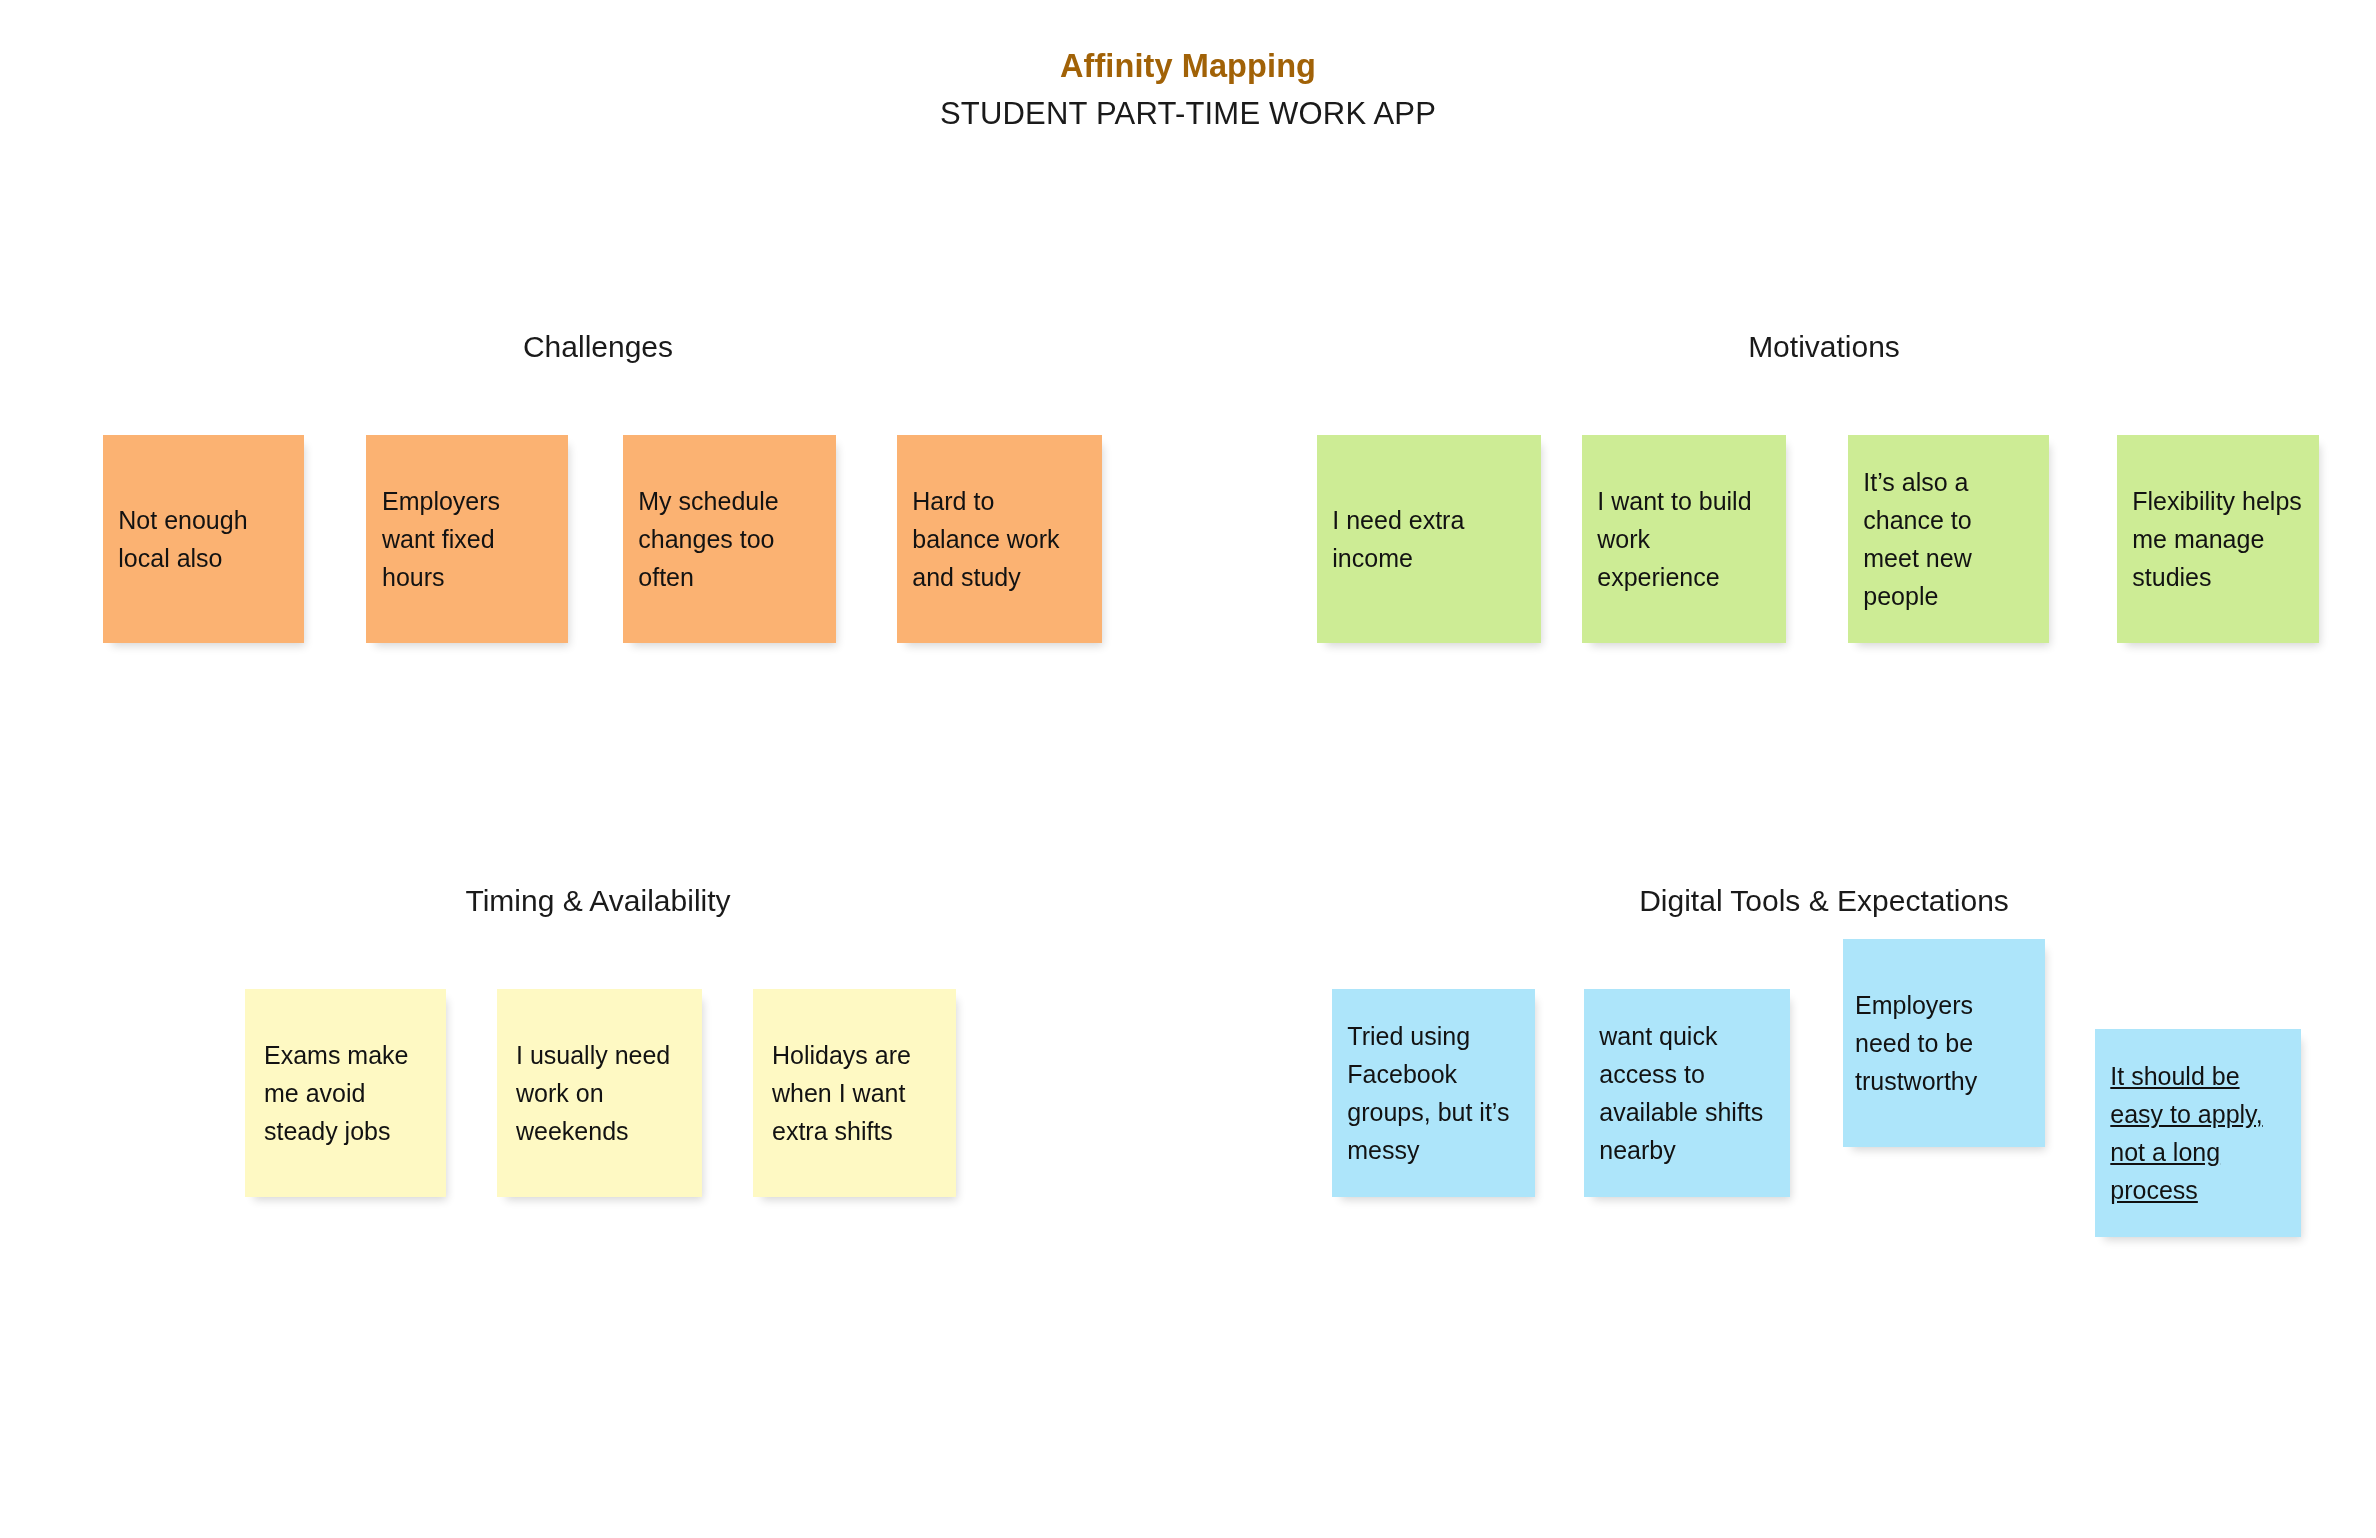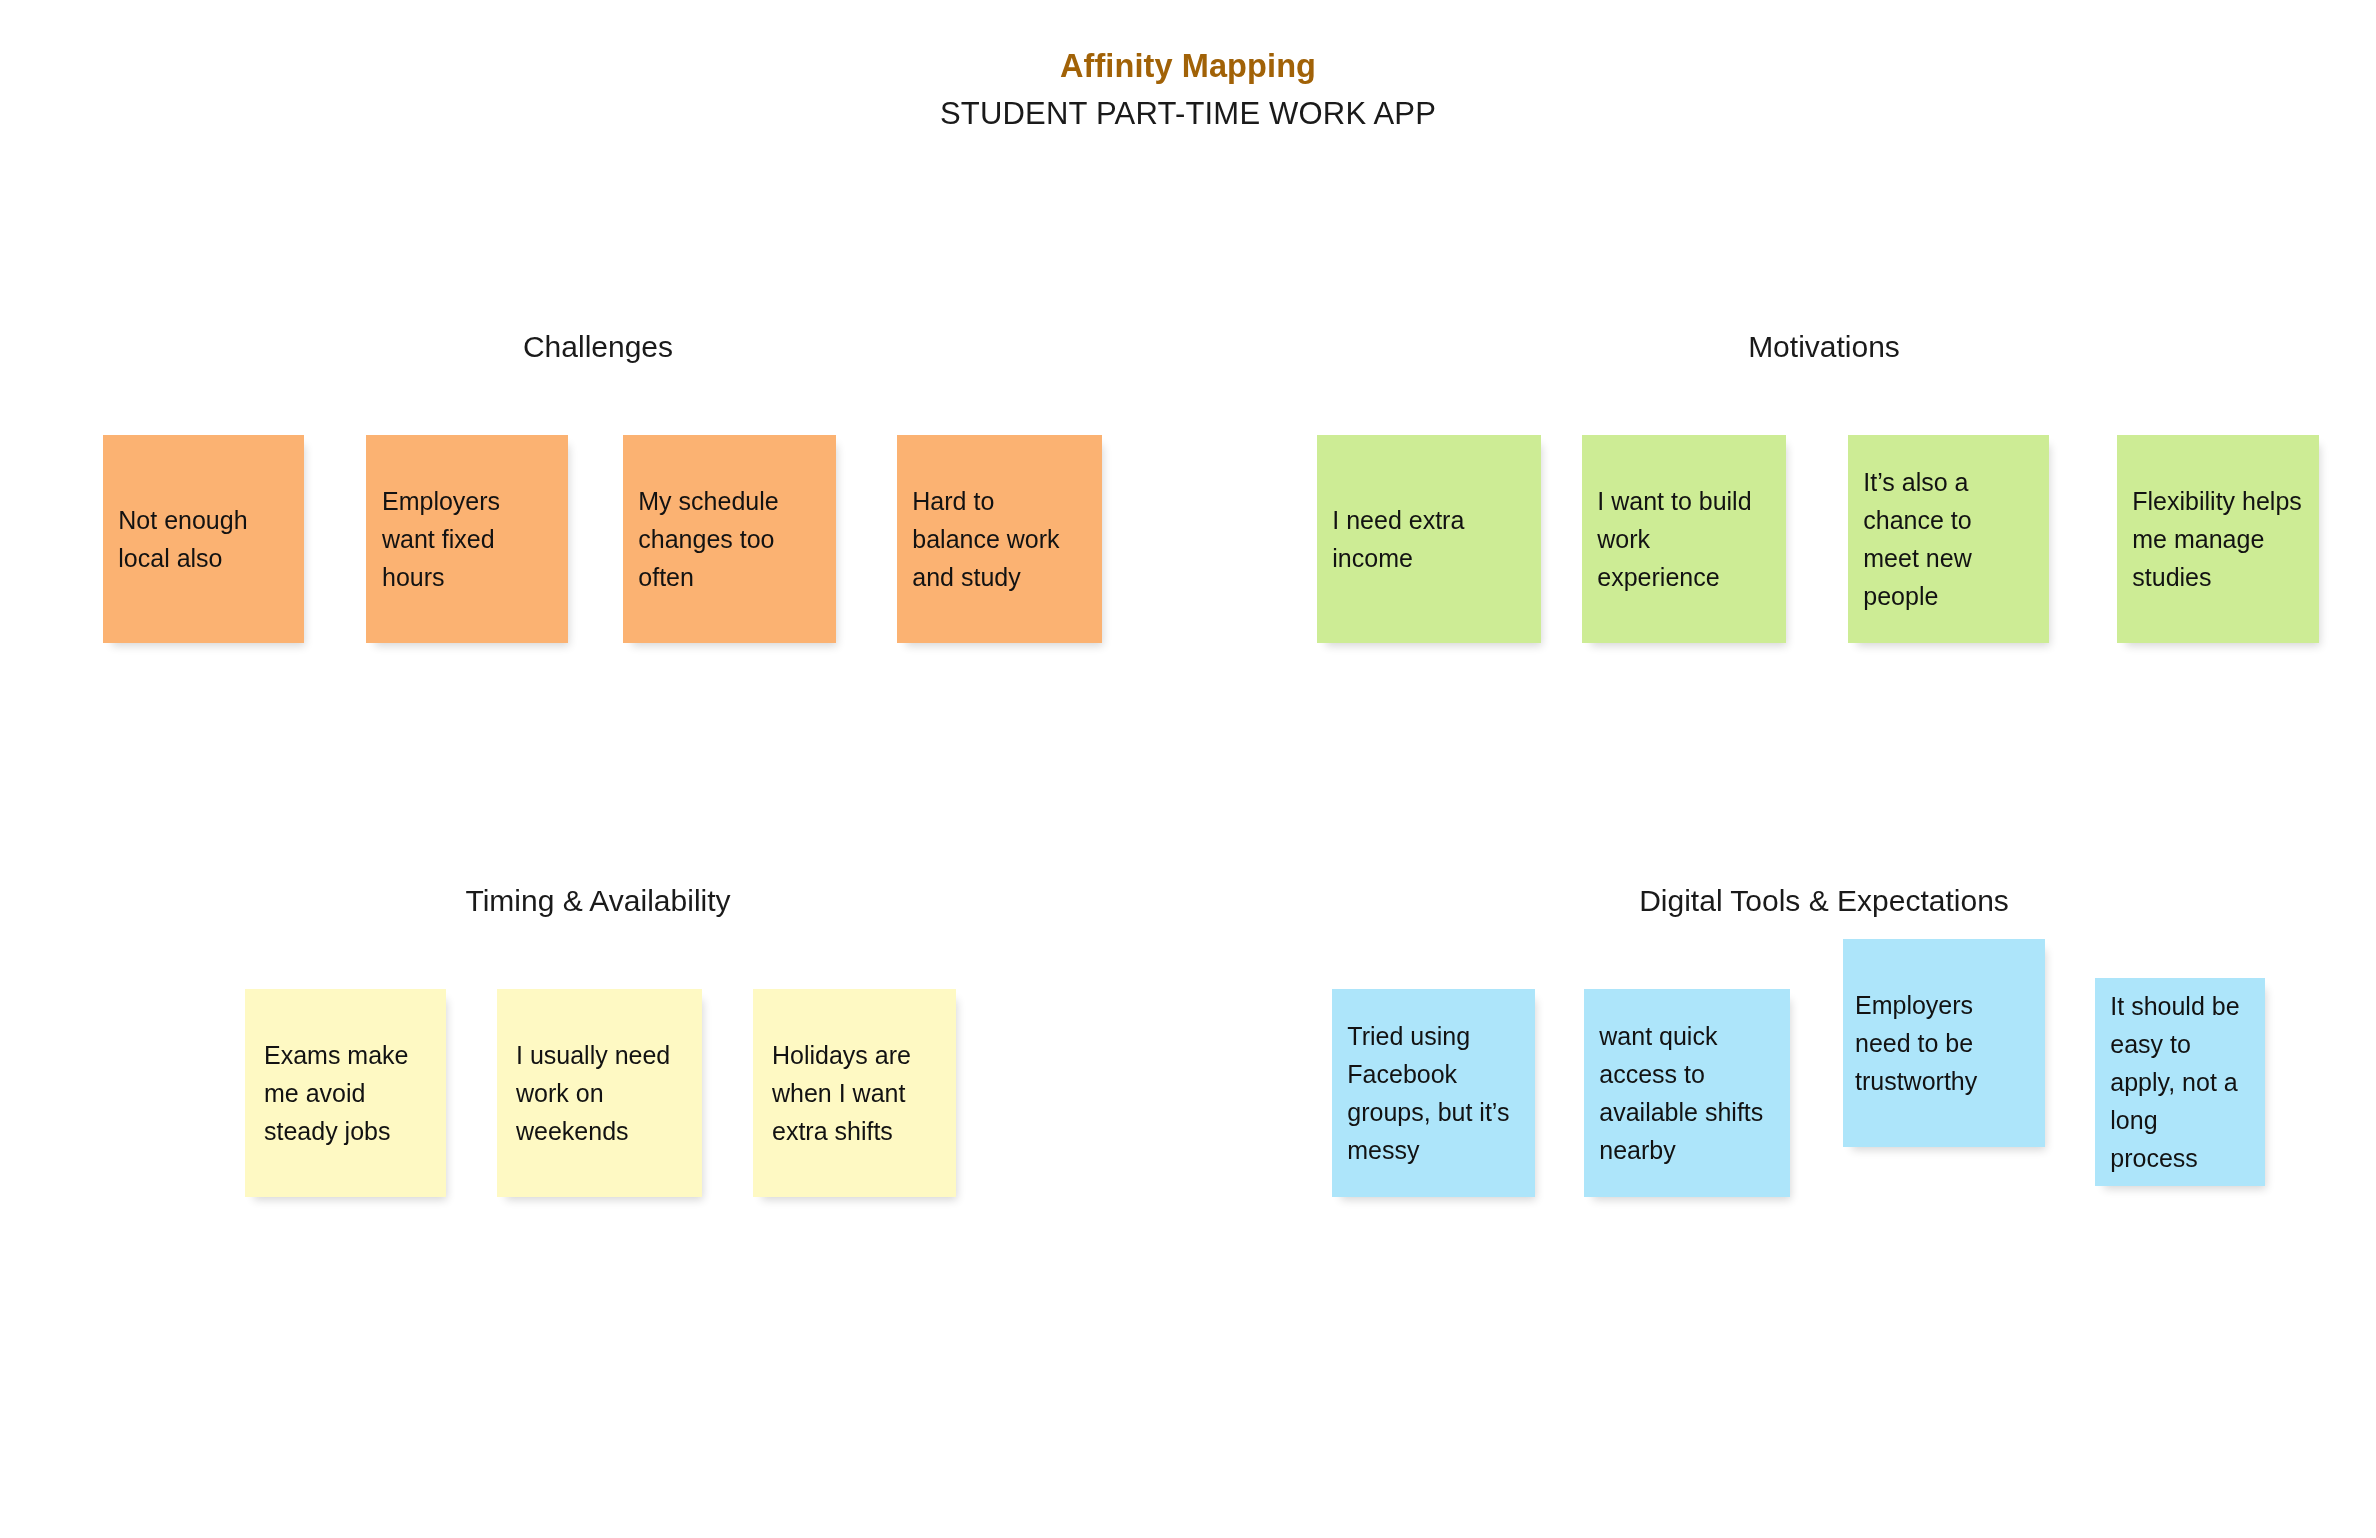--- a/index.html
+++ b/index.html
@@ -133,18 +133,18 @@
 
   <div class="note c-blue" style="left:1332px; top:989px; width:203px; height:208px;">
     <span class="note-text">Tried using Facebook groups, but it’s messy</span>
   </div>
   <div class="note c-blue" style="left:1584px; top:989px; width:206px; height:208px;">
     <span class="note-text">want quick access to available shifts nearby</span>
   </div>
   <div class="note c-blue" style="left:1843px; top:939px; width:202px; height:208px;padding-left:12px;">
     <span class="note-text">Employers need to be trustworthy</span>
   </div>
-  <div class="note c-blue" style="left:2095px; top:978px; width:170px; height:208px;">
+  <div class="note c-blue" style="left:2095px; top:1029px; width:206px; height:208px;text-decoration:underline;">
     <span class="note-text">It should be easy to apply, not a long process</span>
   </div>
 
 </div>
 
 
 </body></html>

